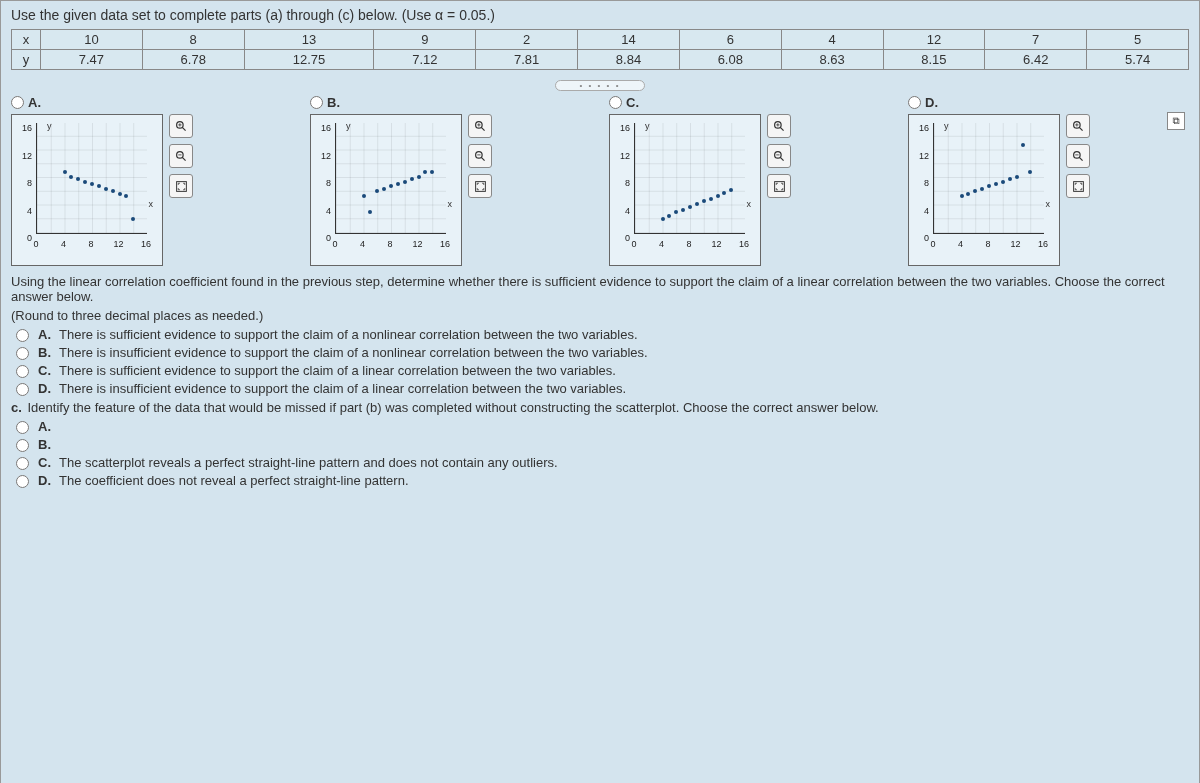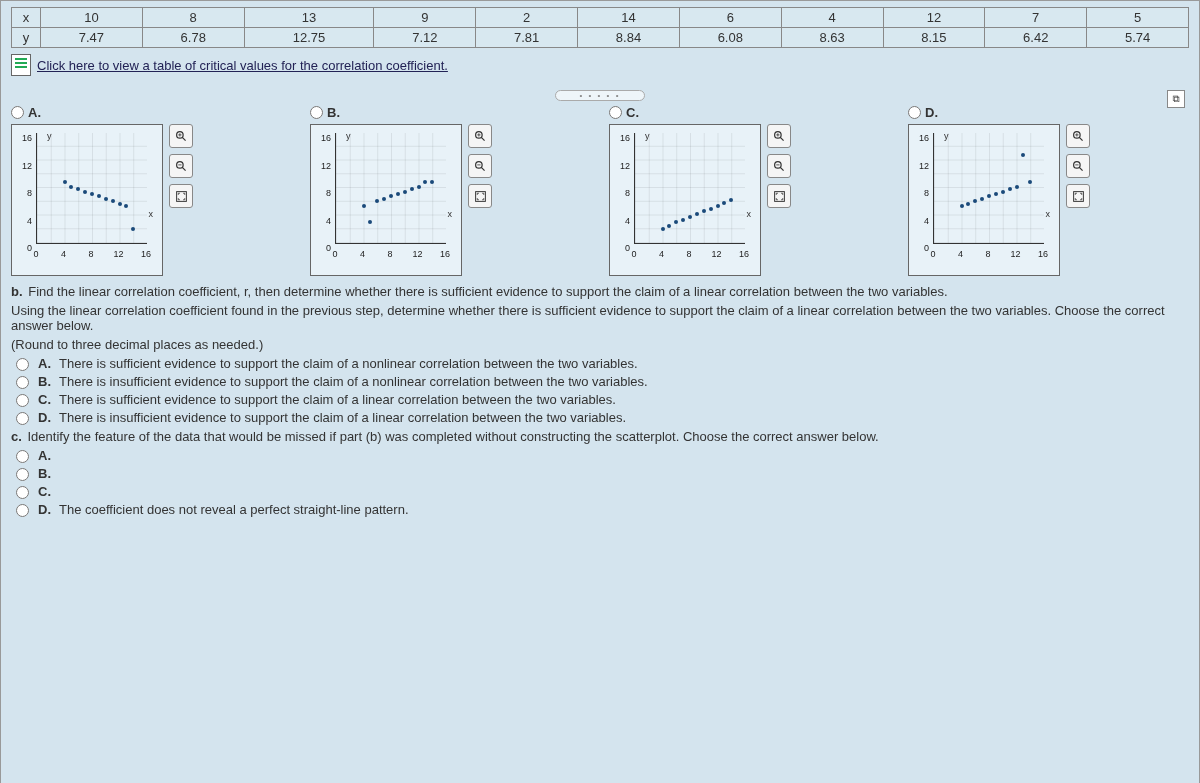--- a/index.html
+++ b/index.html
@@ -183,20 +183,21 @@
     border: 1px solid #888;
     background: #fff;
     font-size: 10px;
     display: flex; align-items: center; justify-content: center;
   }
 </style>
 </head>
 <body>
 
 <div class="page">
+  <div class="header-text">Use the given data set to complete parts (a) through (c) below. (Use α = 0.05.)</div>
 
   <table class="data-table">
     <tbody>
         <tr>
       <td class="hdr">x</td>
       <td>10</td>
       <td>8</td>
       <td>13</td>
       <td>9</td>
       <td>2</td>
@@ -221,24 +222,20 @@
       <td>6.42</td>
       <td>5.74</td>
     </tr>
   </tbody>
     </table>
 
   <div style="position:relative;">
     <span class="copy-badge">⧉</span>
   </div>
 
-  <div class="link-row">
-    <span class="doc-icon"></span>
-    <span class="link-text">Click here to view a table of critical values for the correlation coefficient.</span>
-  </div>
 
   <div class="dots-banner"><span>• • • • •</span></div>
 
 
   <div class="options-row" id="options-row">
       <div class="opt-col">
         <div class="opt-head">
           <input type="radio" name="scatter" style="">
           <span class="lbl">A.</span>
         </div>
@@ -480,24 +477,20 @@
               <svg viewBox="0 0 16 16">
                 <rect x="2" y="2" width="12" height="12" fill="none" stroke="#333" stroke-width="1.2"></rect>
                 <path d="M6 4 L4 4 L4 6 M10 4 L12 4 L12 6 M6 12 L4 12 L4 10 M10 12 L12 12 L12 10" stroke="#333" fill="none"></path>
               </svg>
             </div>
           </div>
         </div>
       </div>
     </div>
 
-  <div class="plain-text">
-    <span class="sub-label">b.</span>
-    <span>Find the linear correlation coefficient, r, then determine whether there is sufficient evidence to support the claim of a linear correlation between the two variables.</span>
-  </div>
 
   <div class="plain-text">Using the linear correlation coefficient found in the previous step, determine whether there is sufficient evidence to support the claim of a linear correlation between the two variables. Choose the correct answer below.</div>
 
   <div class="plain-text">(Round to three decimal places as needed.)</div>
 
   <div class="answer-list" id="b-answers">
       <div class="row">
         <input type="radio" name="partb" style="">
         <span class="sub-label">A.</span>
         <span>There is sufficient evidence to support the claim of a nonlinear correlation between the two variables.</span>
@@ -529,20 +522,21 @@
         <input type="radio" name="partc" style="">
         <span class="sub-label">A.</span>
       </div>
       <div class="row">
         <input type="radio" name="partc" style="">
         <span class="sub-label">B.</span>
       </div>
       <div class="row">
         <input type="radio" name="partc" style="">
         <span class="sub-label">C.</span>
+        <span>The scatterplot reveals a perfect straight-line pattern and does not contain any outliers.</span>
       </div>
       <div class="row">
         <input type="radio" name="partc" style="">
         <span class="sub-label">D.</span>
         <span>The coefficient does not reveal a perfect straight-line pattern.</span>
       </div>
     </div>
 
 </div>
 

